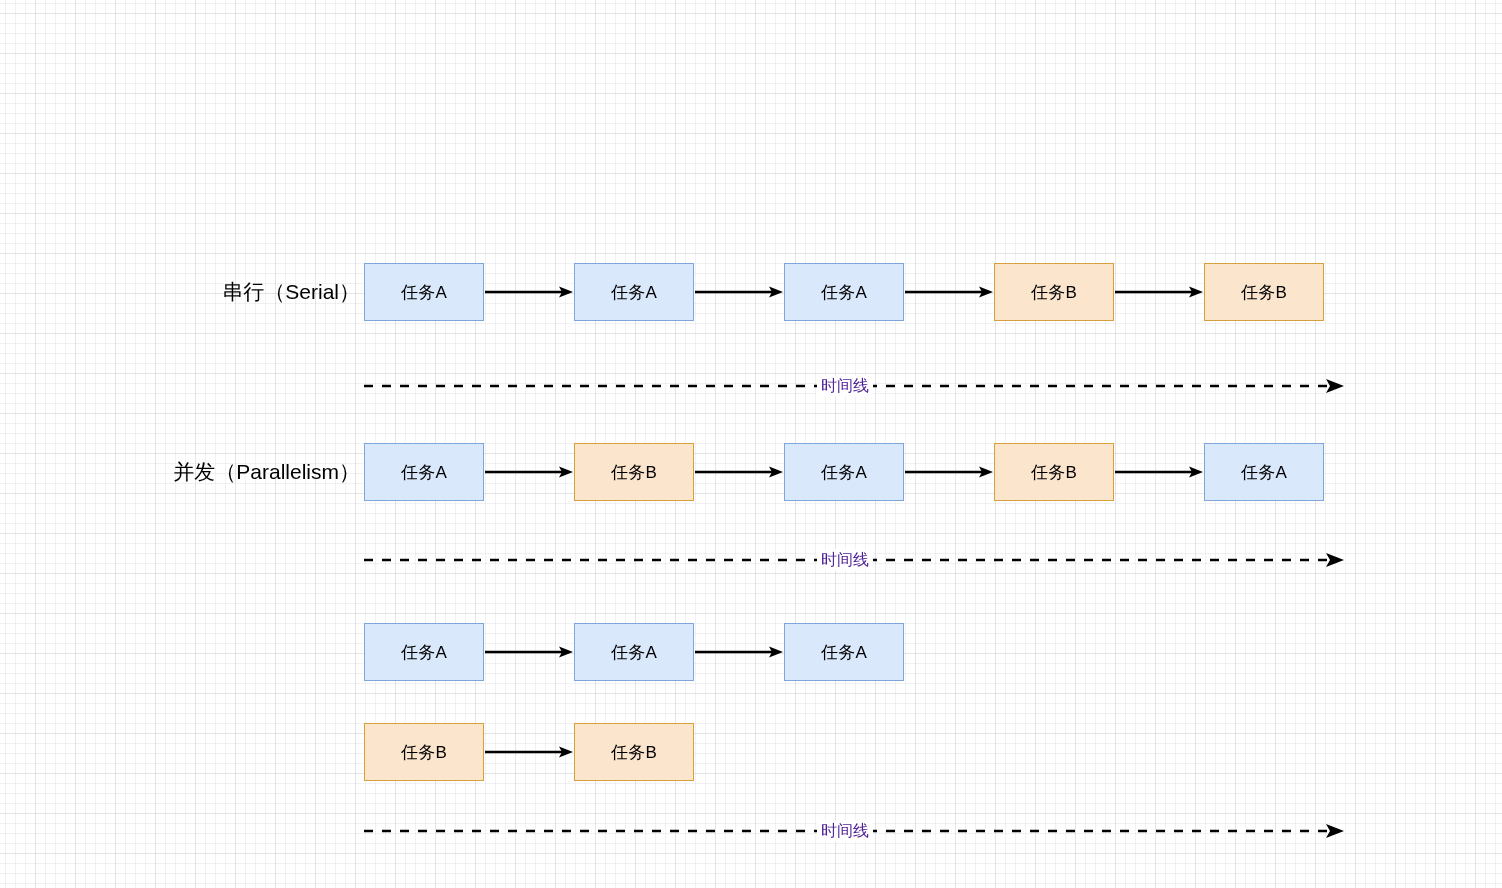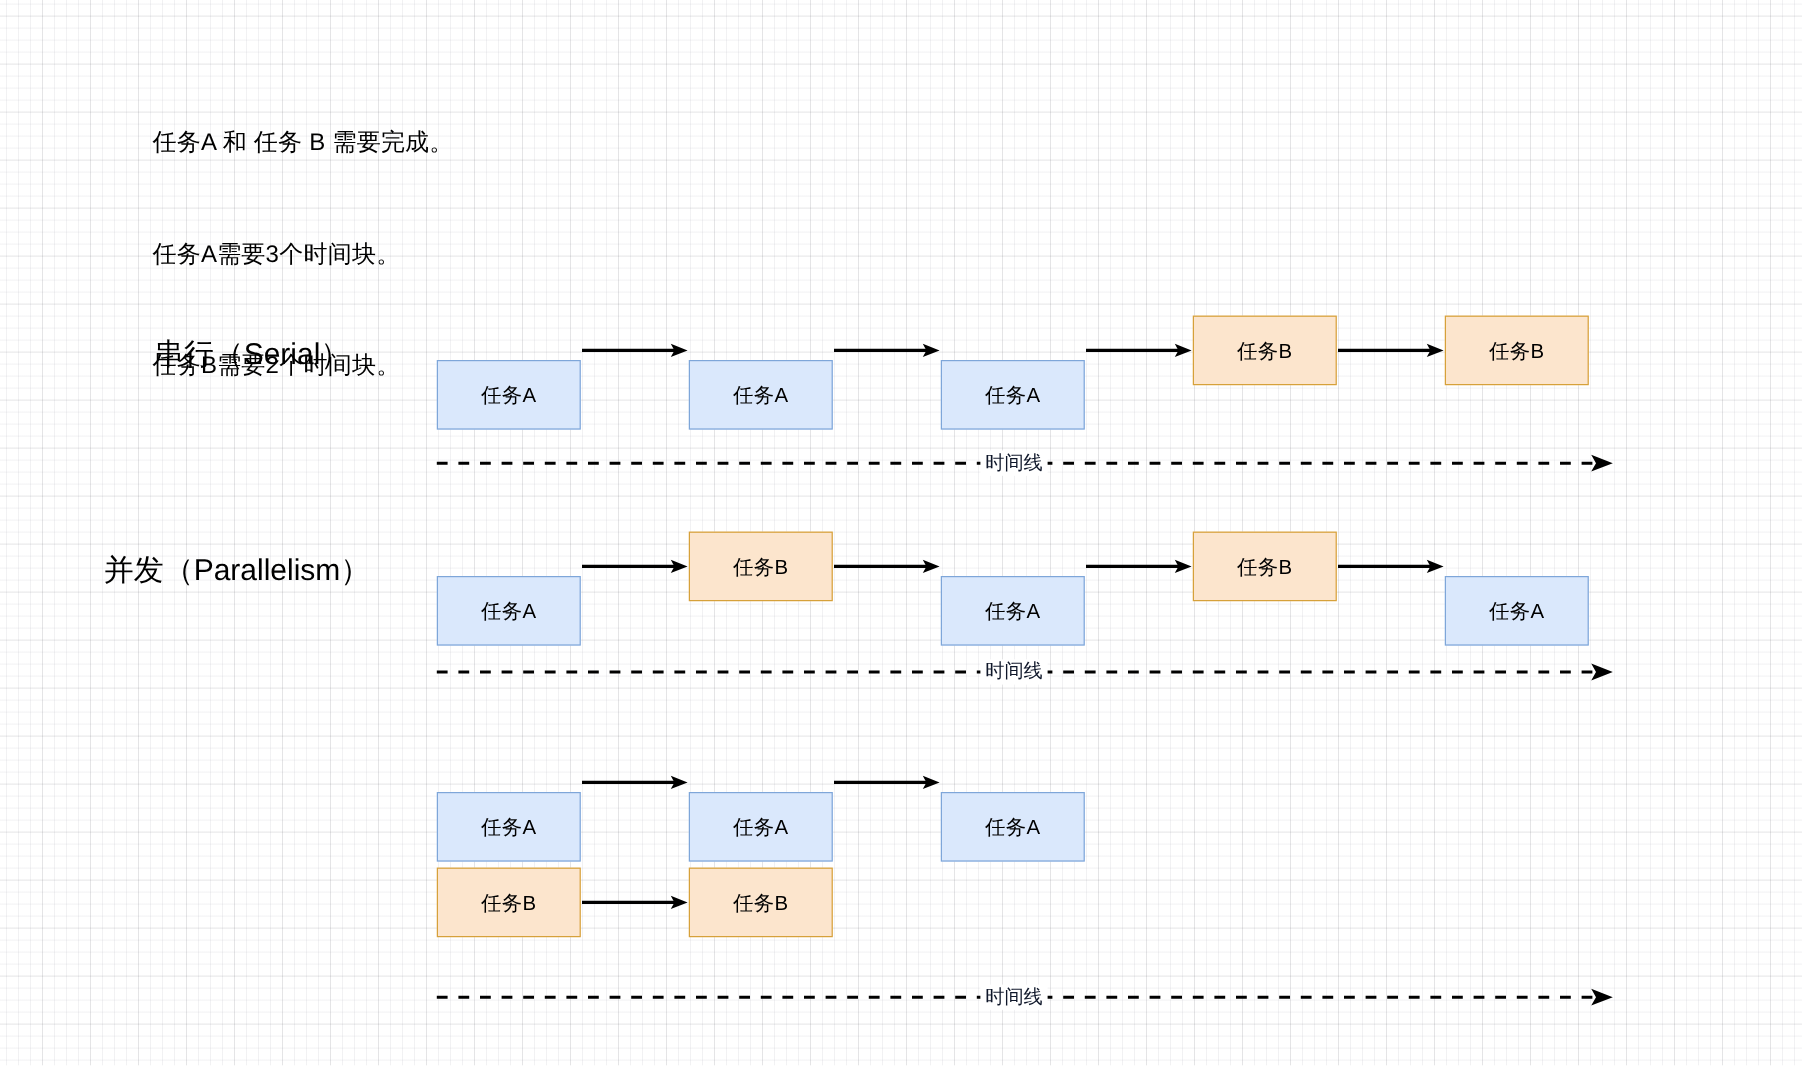--- a/index.html
+++ b/index.html
@@ -33,43 +33,42 @@
     line-height: 31px;
     color: #000000;
     white-space: pre;
     letter-spacing: 0.2px;
   }
   .caption .cline { display: block; }
 
   
   .row-label {
     position: absolute;
-    font-size: 25px;
+    font-size: 21px;
     color: #000000;
     white-space: nowrap;
-    text-align: center;
+    text-align: right;
   }
 
   
   .box {
     position: absolute;
     width: 120px;
     height: 58px;
     box-sizing: border-box;
     display: flex;
     align-items: center;
     justify-content: center;
     font-size: 17px;
     color: #000000;
     letter-spacing: 0.3px;
   }
   .box.blue {
     background: #dae8fc;
     border: 1px solid #7ea6d9;
-    margin-top: 37px;
   }
   .box.orange {
     background: #fce5cd;
     border: 1px solid #d6a13a;
   }
 
   
   .connector {
     position: absolute;
     height: 18px;
@@ -80,37 +79,32 @@
   
   .timeline {
     position: absolute;
     height: 30px;
     pointer-events: none;
   }
   .timeline svg { display: block; overflow: visible; }
   .timeline-label {
     position: absolute;
     font-size: 16px;
-    color: #0f172a;
+    color: #4c1d95;
     background: #ffffff;
     padding: 0 4px;
     white-space: nowrap;
     transform: translate(-50%, -50%);
   }
 </style>
 </head>
 <body>
 
 <div id="canvas">
 
-  <div class="caption">
-    <span class="cline">任务A 和 任务 B 需要完成。</span>
-    <span class="cline">任务A需要3个时间块。</span>
-    <span class="cline">任务B需要2个时间块。</span>
-  </div>
 
   <div class="row-label" style="left:60px; top:278px; width:300px;">串行（Serial）</div>
 
   <div class="box blue" style="left:364px; top:263px;">
     <span>任务A</span>
   </div>
   <div class="box blue" style="left:574px; top:263px;">
     <span>任务A</span>
   </div>
   <div class="box blue" style="left:784px; top:263px;">

